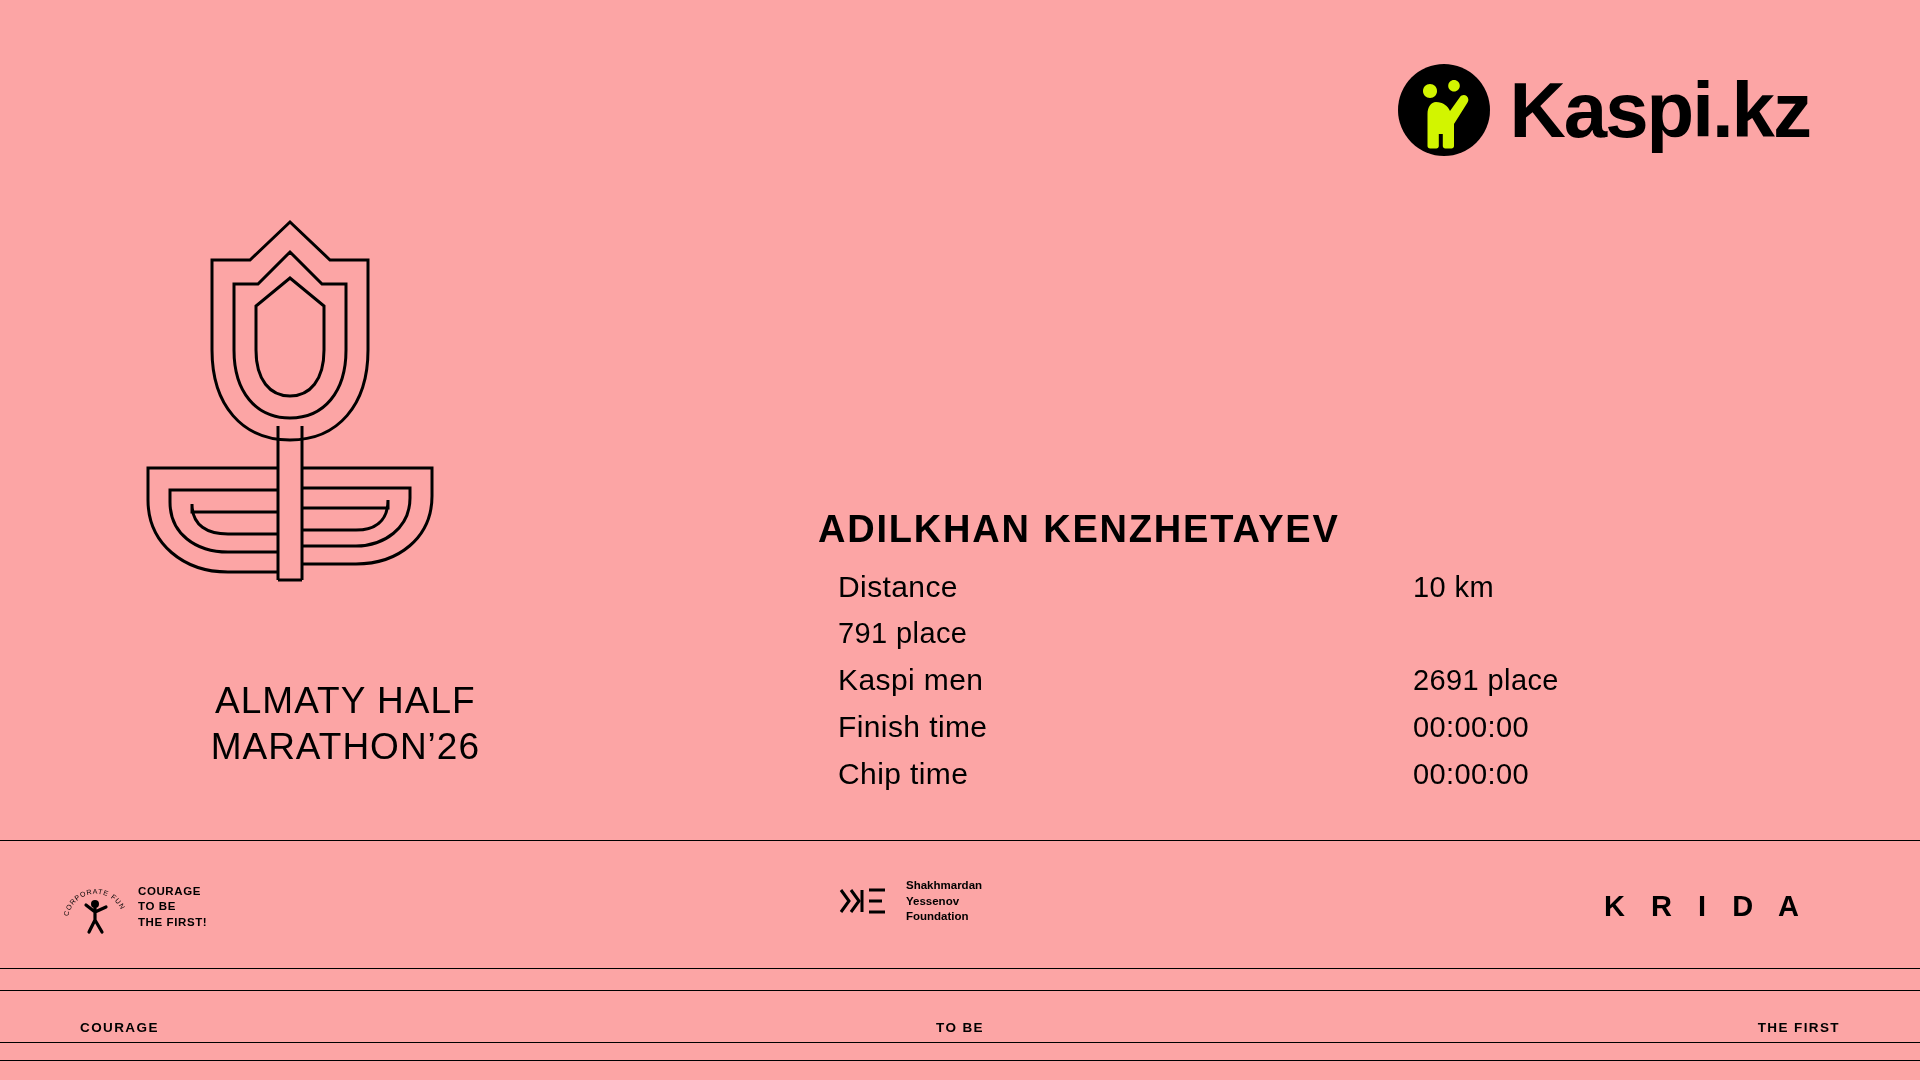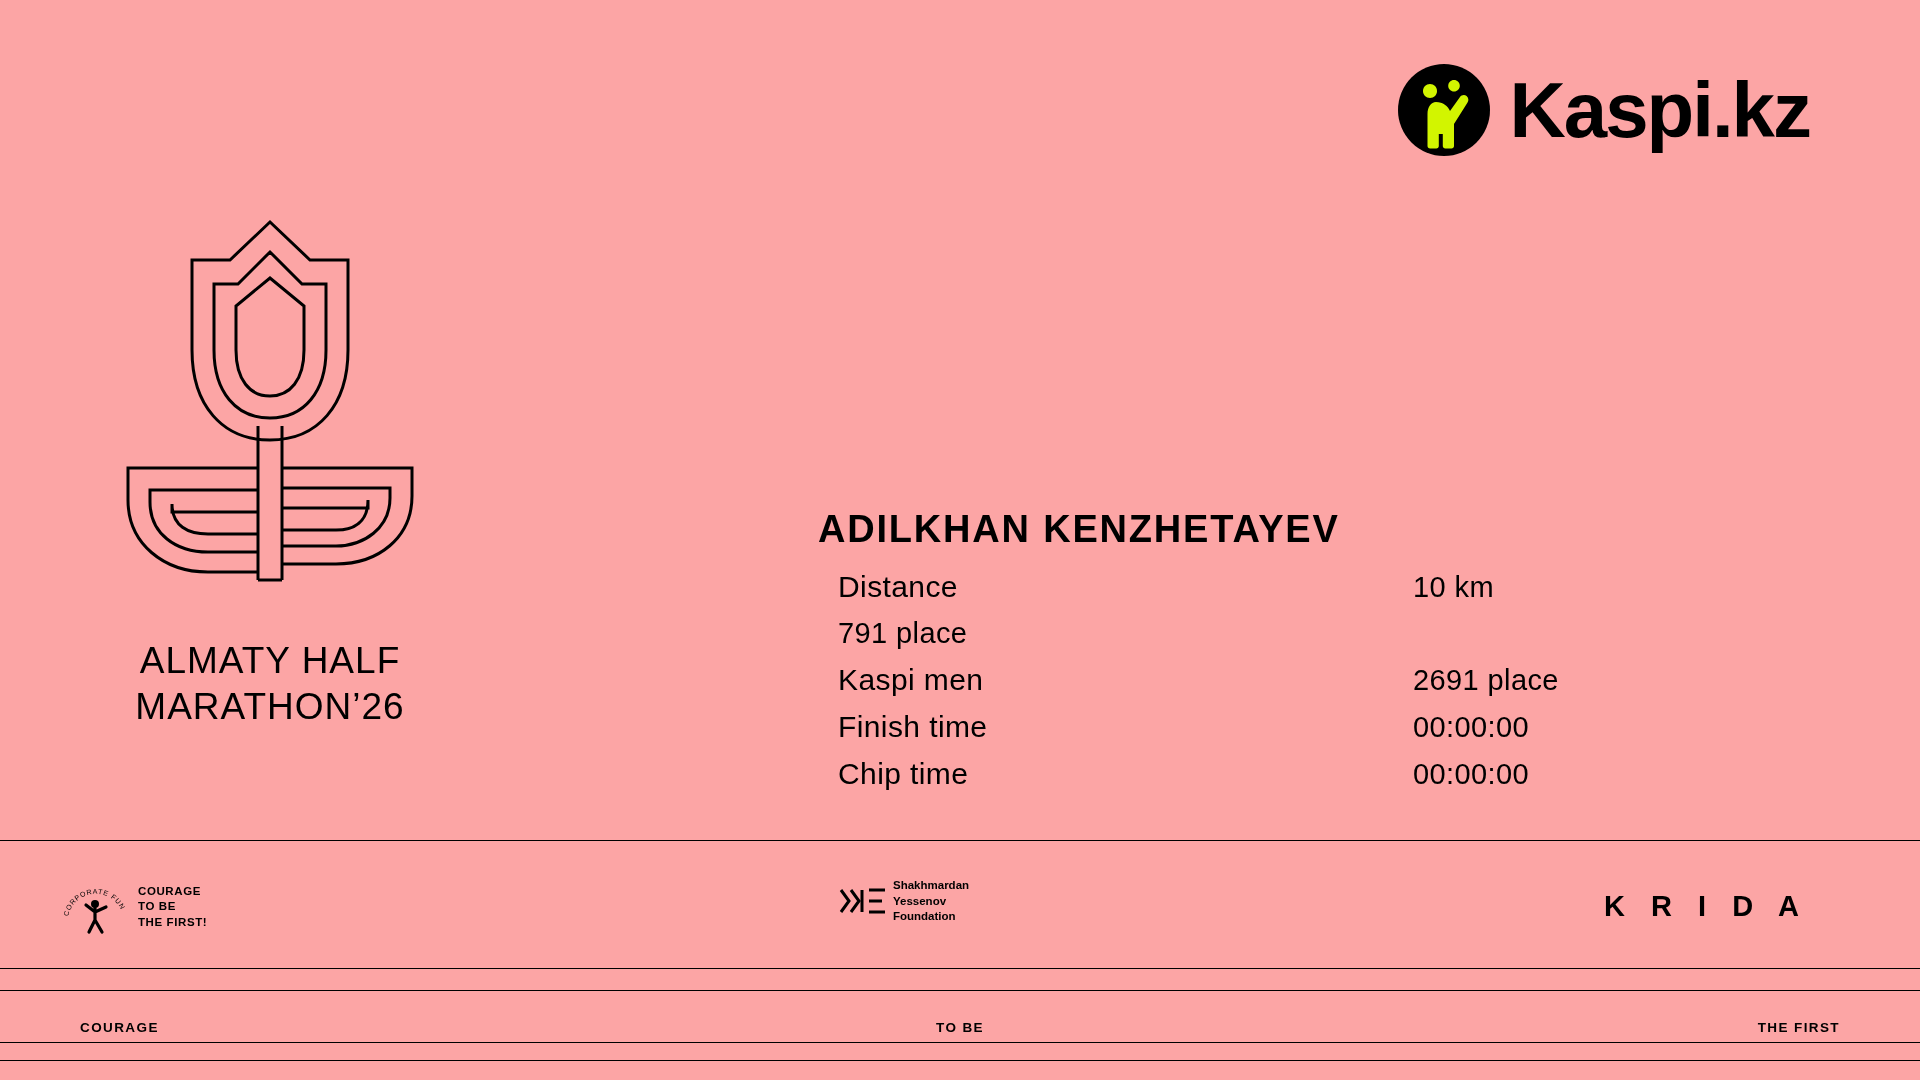--- a/index.html
+++ b/index.html
@@ -43,21 +43,22 @@
   }
 
   
   .emblem-block {
     position: absolute;
     left: 60px;
     top: 200px;
     width: 420px;
     display: flex;
     flex-direction: column;
-    align-items: center;
+    align-items: flex-end;
+    gap: 40px;
   }
   .emblem {
     width: 380px;
     height: 400px;
   }
   .event-name {
     margin-top: 38px;
     font-size: 37px;
     letter-spacing: 1px;
     line-height: 1.25;
@@ -150,21 +151,21 @@
     white-space: pre-line;
     font-weight: bold;
   }
 
   .sponsor-yessenov {
     position: absolute;
     left: 838px;
     top: 22px;
     display: flex;
     align-items: center;
-    gap: 3px;
+    gap: 16px;
   }
   .sponsor-yessenov .y-mark { width: 52px; height: 34px; }
   .sponsor-yessenov .y-lines {
     font-size: 11.5px;
     line-height: 1.35;
     white-space: pre-line;
     font-weight: bold;
   }
 
   .sponsor-krida {

